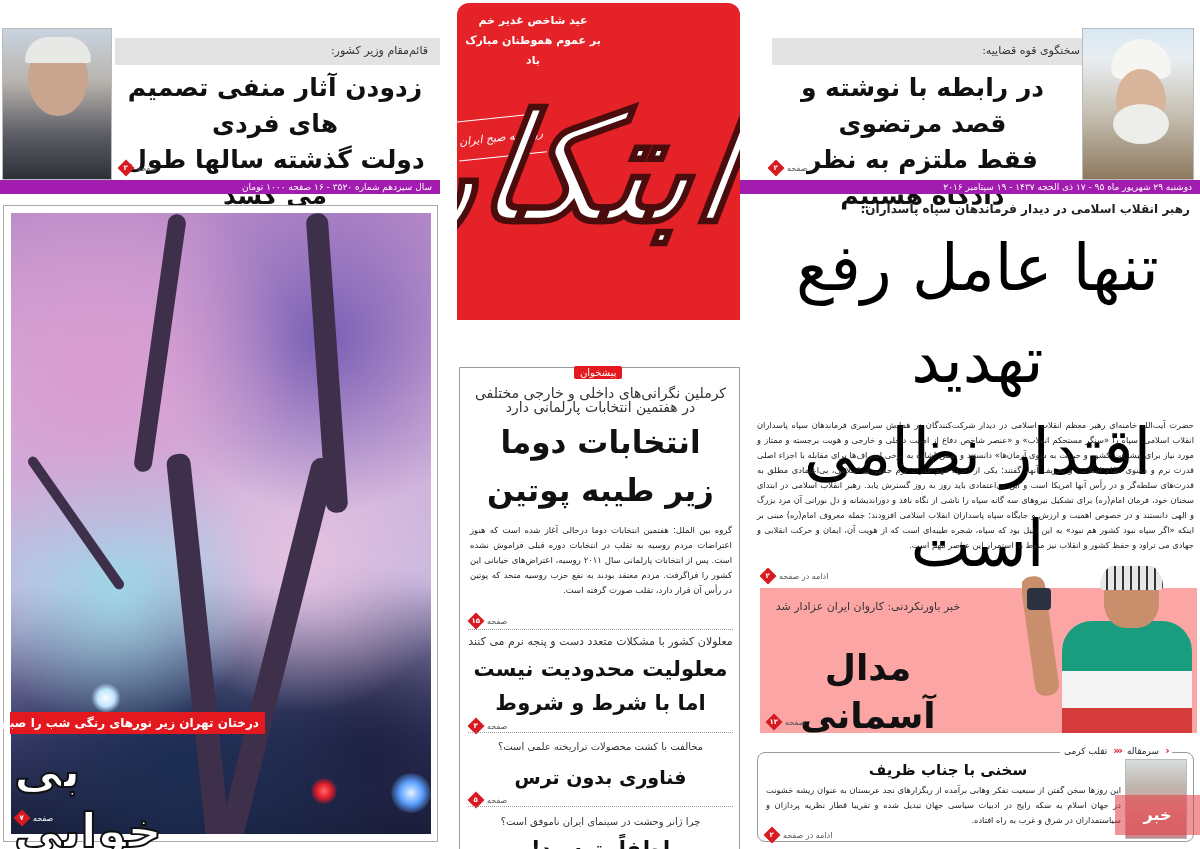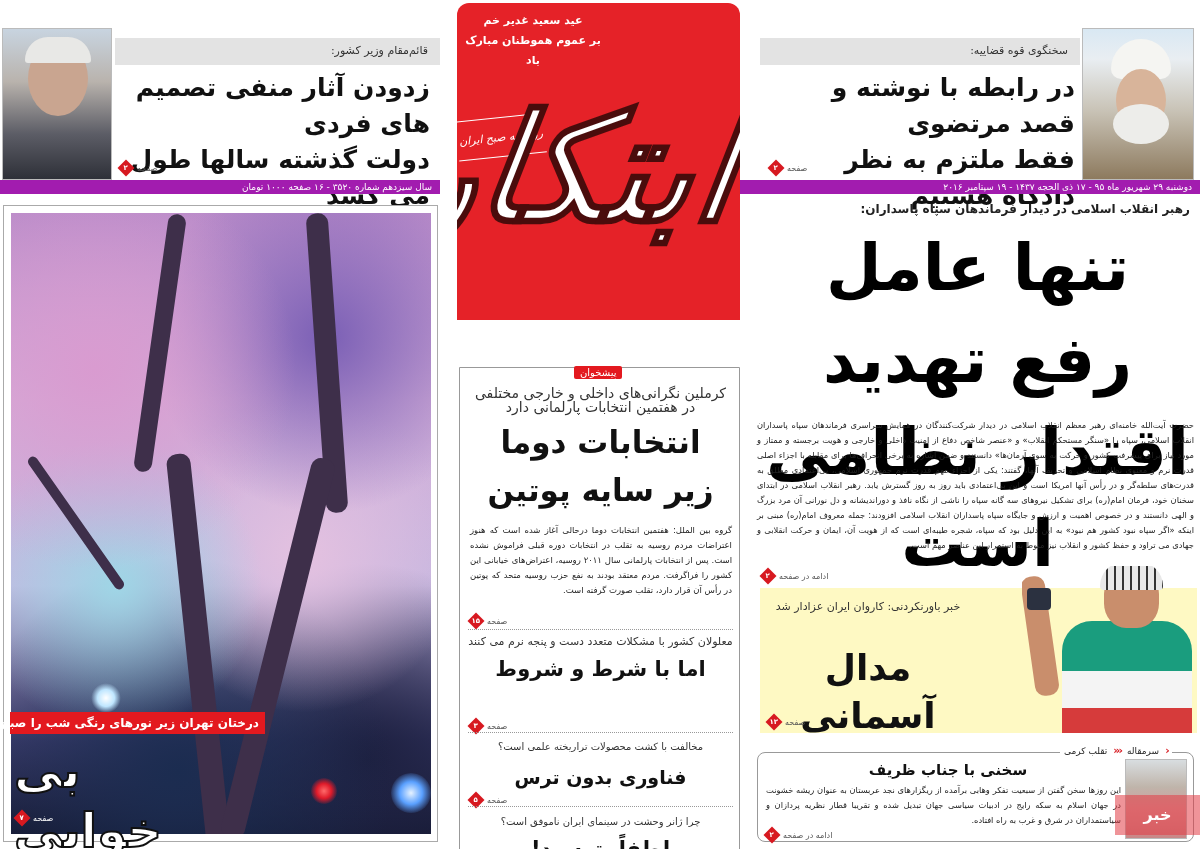--- a/index.html
+++ b/index.html
@@ -8,26 +8,26 @@
 
   
   .top-panel { position: absolute; top: 38px; height: 144px; text-decoration: underline; }
   .top-right { left: 760px; width: 440px; }
   .top-left  { left: 0; width: 440px; }
 
   .kicker-bar {
     position: absolute; top: 0; height: 27px; background: #e3e3e3;
     font-size: 11px; color: #333; padding: 6px 12px 0 0; text-align: right;
   }
-  .top-right .kicker-bar { left: 0; width: 320px; }
+  .top-right .kicker-bar { left: 12px; width: 320px; }
   .top-left .kicker-bar  { left: 115px; width: 325px; }
 
   .top-headline {
     position: absolute; font-weight: bold; font-size: 25px; line-height: 36px;
-    text-align: right; color: #111;
+    text-align: center; color: #111;
   }
   .top-right .top-headline { left: 10px; width: 305px; top: 32px; }
   .top-left .top-headline  { left: 120px; width: 310px; top: 32px; }
 
   .page-ref { position: absolute; display: flex; align-items: center; gap: 5px; font-size: 8px; color: #555; direction: rtl; }
   .diamond {
     width: 12px; height: 12px; background: #d71920; transform: rotate(45deg);
     display: inline-flex; align-items: center; justify-content: center;
   }
   .diamond span { transform: rotate(-45deg); color: #fff; font-size: 7px; font-weight: bold; line-height: 1; }
@@ -98,26 +98,26 @@
   }
   .photo-title {
     position: absolute; left: 14px; top: 740px; width: 200px; text-align: left; direction: rtl;
     color: #fff; font-size: 48px; font-weight: bold; -webkit-text-stroke: 2px #111; line-height: 60px;
   }
 
   
   .main-kicker { position: absolute; left: 760px; top: 202px; width: 430px; text-align: right; font-size: 12px; font-weight: bold; color: #222; }
   .main-headline {
     position: absolute; left: 760px; top: 222px; width: 435px; text-align: center;
-    font-size: 64px; font-weight: bold; line-height: 92px; color: #000; letter-spacing: -2px;
+    font-size: 64px; font-weight: normal; line-height: 92px; color: #000; letter-spacing: -2px;
   }
   .main-body { position: absolute; left: 757px; top: 418px; width: 437px; text-align: justify; font-size: 8.3px; line-height: 15px; color: #222; }
 
   
-  .cyclist-box { position: absolute; left: 760px; top: 588px; width: 437px; height: 145px; background: #fef9c3; overflow: visible; }
+  .cyclist-box { position: absolute; left: 760px; top: 588px; width: 437px; height: 145px; background: #fca5a5; overflow: visible; }
   .cyc-kicker { position: absolute; left: 8px; top: 12px; width: 200px; text-align: center; font-size: 11px; color: #333; }
   .cyc-head { position: absolute; left: 8px; top: 28px; width: 200px; text-align: center; font-size: 36px; font-weight: bold; line-height: 48px; color: #111; margin-top: 28px; }
   .cyclist { position: absolute; left: 262px; top: -22px; width: 175px; height: 167px; overflow: hidden; }
   .jersey { position: absolute; left: 40px; top: 55px; width: 130px; height: 112px; border-radius: 30px 30px 0 0;
     background: linear-gradient(180deg,#1a9d7e 0%, #1a9d7e 45%, #f4f4f4 45%, #f4f4f4 78%, #d63b3b 78%, #d63b3b 100%); }
   .head { position: absolute; left: 82px; top: 0; width: 55px; height: 62px; border-radius: 45% 45% 40% 40%; background: #c98e6c; }
   .helmet { position: absolute; left: 78px; top: -4px; width: 63px; height: 28px; border-radius: 30px 30px 5px 5px; background: repeating-linear-gradient(90deg,#e8e8e8 0 6px,#333 6px 8px); }
   .arm { position: absolute; left: 6px; top: 10px; width: 24px; height: 120px; background: #c98e6c; border-radius: 10px; transform: rotate(-8deg); }
   .glove { position: absolute; left: 5px; top: 22px; width: 24px; height: 22px; background: #2b3140; border-radius: 4px; }
 
@@ -169,49 +169,50 @@
         <span>۲</span>
       </span>
   </div>
 </div>
 
 <div class="red-strip strip-right">دوشنبه ۲۹ شهریور ماه ۹۵ - ۱۷ ذی الحجه ۱۴۳۷ - ۱۹ سپتامبر ۲۰۱۶</div>
 <div class="red-strip strip-left">سال سیزدهم شماره ۳۵۲۰ - ۱۶ صفحه ۱۰۰۰ تومان</div>
 
 <div class="masthead">
   <div class="greeting">
-    <div>عید سعید غدیر خم</div>
+    <div>عید شاخص غدیر خم</div>
     <div>بر عموم هموطنان مبارک باد</div>
   </div>
   <div class="subtitle-box">روزنامه صبح ایران</div>
   <div class="logo-word">ابتکار</div>
 </div>
 
 <div class="center-col">
   <div class="tag-label">پیشخوان</div>
 
   <div class="c-kicker" style="top:18px;">
     <div>کرملین نگرانی‌های داخلی و خارجی مختلفی</div>
     <div>در هفتمین انتخابات پارلمانی دارد</div>
   </div>
   <div class="c-head" style="top:50px; font-size:31px; line-height:48px;">
     <div>انتخابات دوما</div>
-    <div>زیر سایه پوتین</div>
+    <div>زیر طیبه پوتین</div>
   </div>
   <div class="c-body" style="top:155px;">گروه بین الملل: هفتمین انتخابات دوما درحالی آغاز شده است که هنوز اعتراضات مردم روسیه به تقلب در انتخابات دوره قبلی فراموش نشده است. پس از انتخابات پارلمانی سال ۲۰۱۱ روسیه، اعتراض‌های خیابانی این کشور را فراگرفت. مردم معتقد بودند به نفع حزب روسیه متحد که پوتین در رأس آن قرار دارد، تقلب صورت گرفته است.</div>
   <div class="page-ref" style="left:10px; top:247px;">
     <span>صفحه</span>
     <span class="diamond">
         <span>۱۵</span>
       </span>
   </div>
   <div class="dotted" style="top:261px;"></div>
 
   <div class="c-kicker" style="top:267px; font-size:11px;">معلولان کشور با مشکلات متعدد دست و پنجه نرم می کنند</div>
   <div class="c-head" style="top:284px; font-size:21px; line-height:34px;">
+    <div>معلولیت محدودیت نیست</div>
     <div>اما با شرط و شروط</div>
   </div>
   <div class="page-ref" style="left:10px; top:352px;">
     <span>صفحه</span>
     <span class="diamond">
         <span>۳</span>
       </span>
   </div>
   <div class="dotted" style="top:364px;"></div>
 

